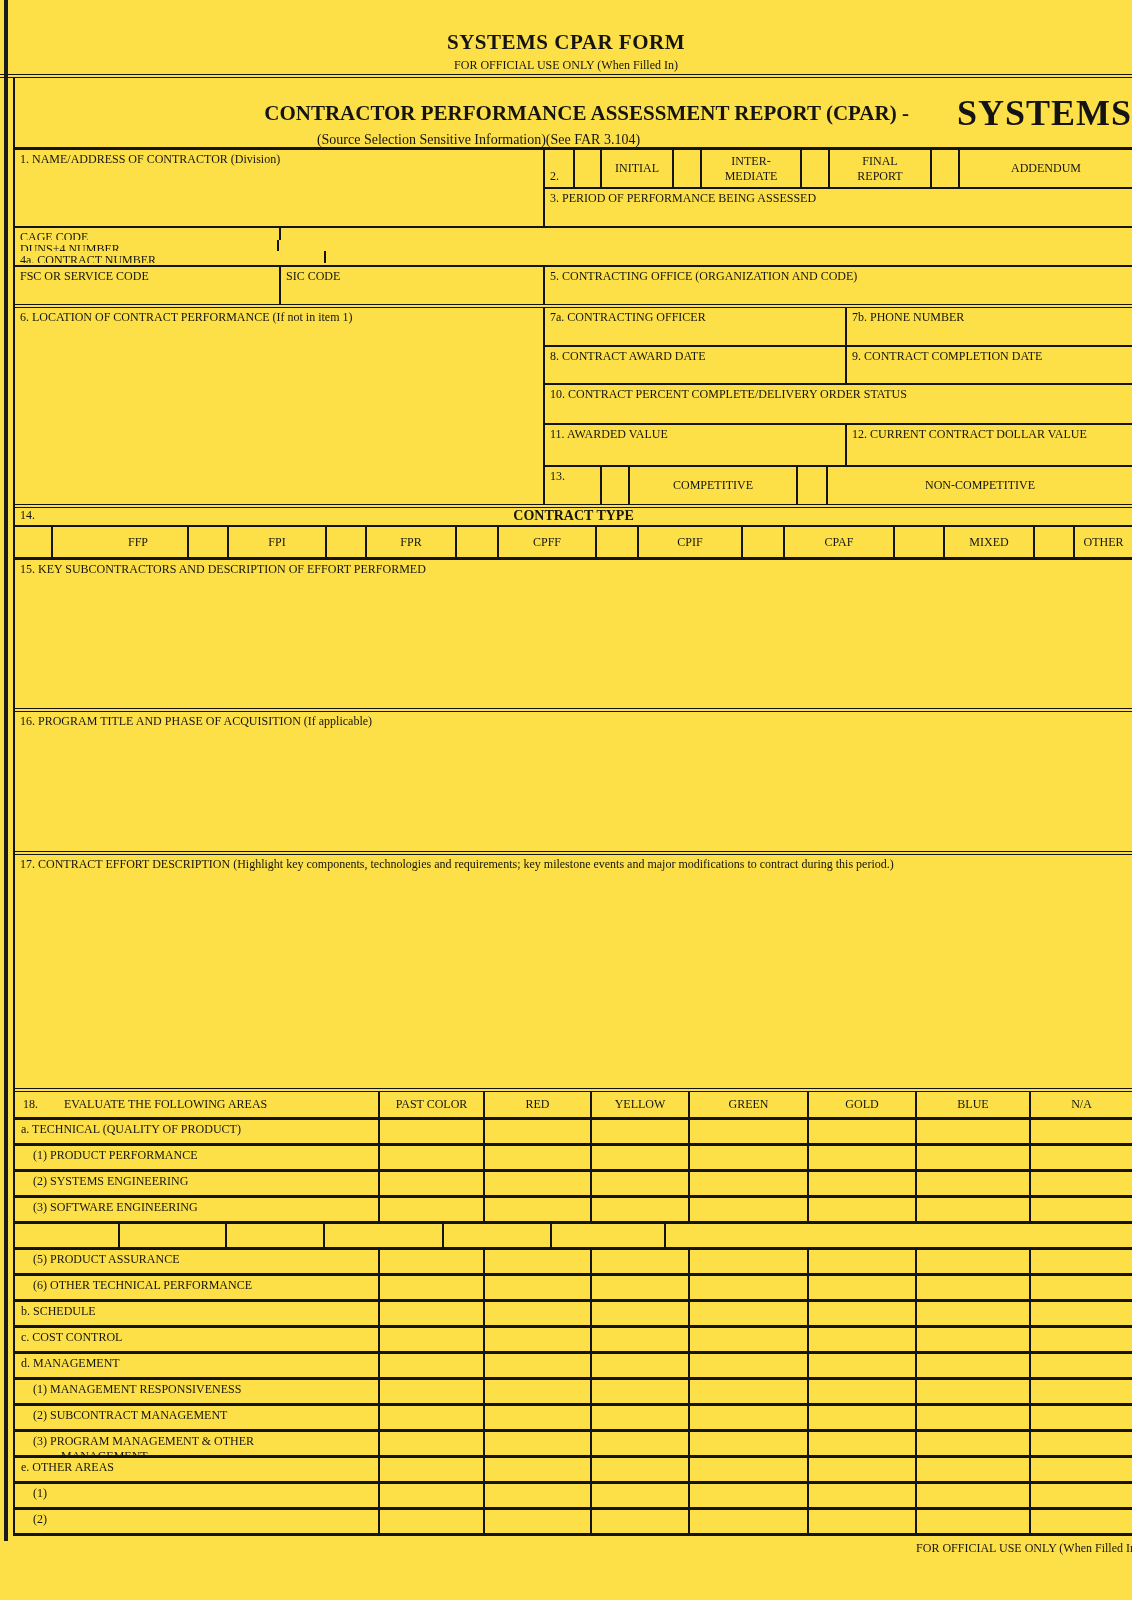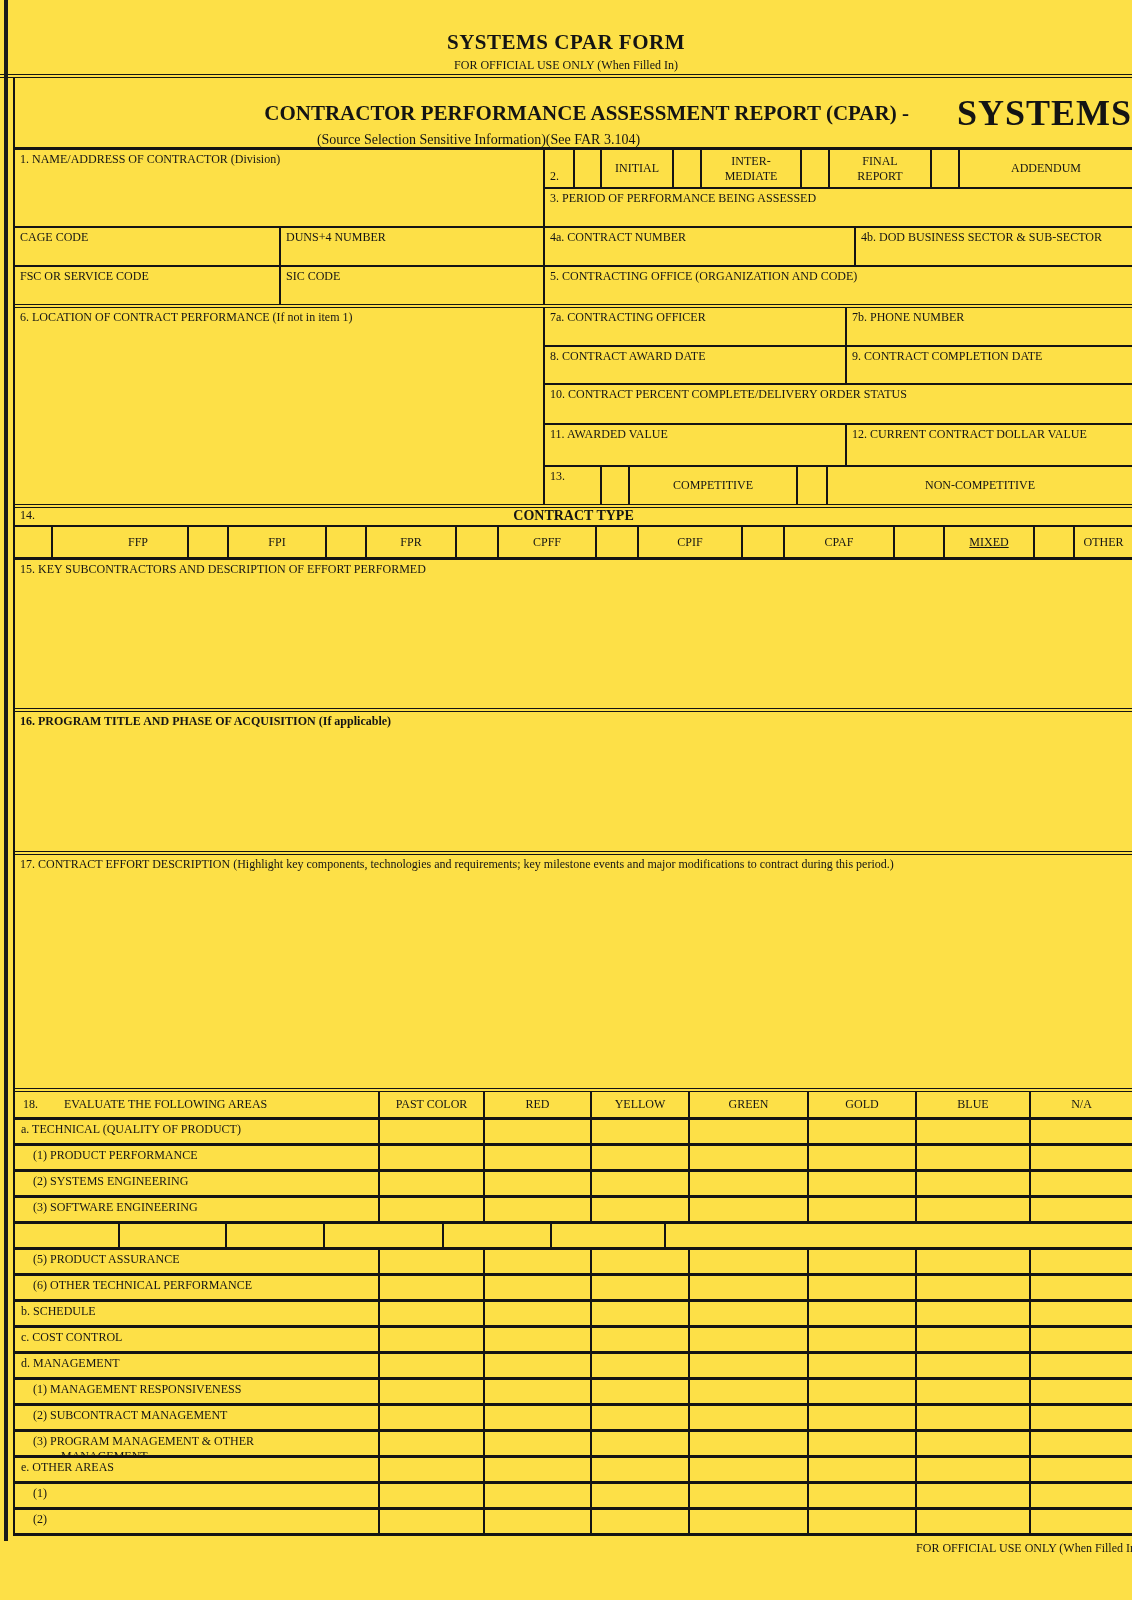--- a/index.html
+++ b/index.html
@@ -37,21 +37,21 @@
   .r2 { height: 39px; }
   .r2 .num { width: 30px; display: flex; align-items: flex-end; padding-bottom: 3px; }
   .cb { border-right: 2px solid #141414; }
   .cb-1 { width: 27px; } .opt-initial { width: 72px; }
   .cb-2 { width: 28px; } .opt-inter { width: 100px; padding: 0 12px; }
   .cb-3 { width: 28px; } .opt-final { width: 102px; padding: 0 14px; }
   .cb-4 { width: 28px; } .opt-addendum { flex: 1; }
   .r3 { flex: 1; }
 
   
-  .rowB { height: 39px; }
+  .rowB { height: 39px; flex-direction: column; }
   .rowC { height: 41px; border-bottom: 4px double #141414; }
   .w-cage { width: 266px; } .w-duns { width: 264px; } .w-4a { width: 311px; } .flex1 { flex: 1; }
 
   
   .rowD { height: 200px; border-bottom: 4px double #141414; }
   .cell-f6 { width: 530px; }
   .rD1 { height: 39px; } .rD2 { height: 38px; } .rD3 { height: 40px; } .rD4 { height: 42px; } .rD5 { flex: 1; }
   .w-half { width: 302px; }
   .w-13 { width: 57px; } .cb-13a { width: 28px; } .w-comp { width: 168px; } .cb-13b { width: 30px; }
 
@@ -59,26 +59,26 @@
   .rowE { height: 19px; display: flex; border-bottom: 2px solid #141414; }
   .rowE .num { font-size: 12px; padding-left: 5px; width: 120px; }
   .rowE .ct-title { font-size: 14px; font-weight: bold; flex: 1; text-align: center; margin-left: -120px; }
   .rowF { height: 33px; border-bottom: 3px solid #141414; } 
   .ct-cb0 { width: 38px; } .ct-ffp { width: 100px; margin-left: 36px; }
   .ct-cb1 { width: 40px; } .ct-fpi { width: 98px; }
   .ct-cb2 { width: 40px; } .ct-fpr { width: 90px; }
   .ct-cb3 { width: 42px; } .ct-cpff { width: 98px; }
   .ct-cb4 { width: 42px; } .ct-cpif { width: 104px; }
   .ct-cb5 { width: 42px; } .ct-cpaf { width: 110px; }
-  .ct-cb6 { width: 50px; } .ct-mixed { width: 90px; text-decoration: underline; }
+  .ct-cb6 { width: 50px; } .ct-mixed { width: 90px; }
   .ct-cb7 { width: 40px; } .ct-other { flex: 1; }
 
   
   .rowG { height: 152px; border-bottom: 4px double #141414; }
-  .rowH { height: 143px; border-bottom: 4px double #141414; font-weight: bold; }
+  .rowH { height: 143px; border-bottom: 4px double #141414; }
   .rowI { height: 237px; border-bottom: 4px double #141414; }
   .area { width: 100%; padding: 2px 6px 0 5px; font-size: 12px; }
 
   
   .t18 .trow { display: flex; border-bottom: 3px solid #141414; height: 26px; }
   .t18 .thead { height: 28px; }
   .t18 .trow:last-child { border-bottom: 3px solid #141414; }
   .tc { border-right: 2px solid #141414; font-size: 12px; overflow: hidden; }
   .tc:last-child { border-right: none; }
   .trow-label { width: 365px; padding: 2px 4px 0 6px; }

